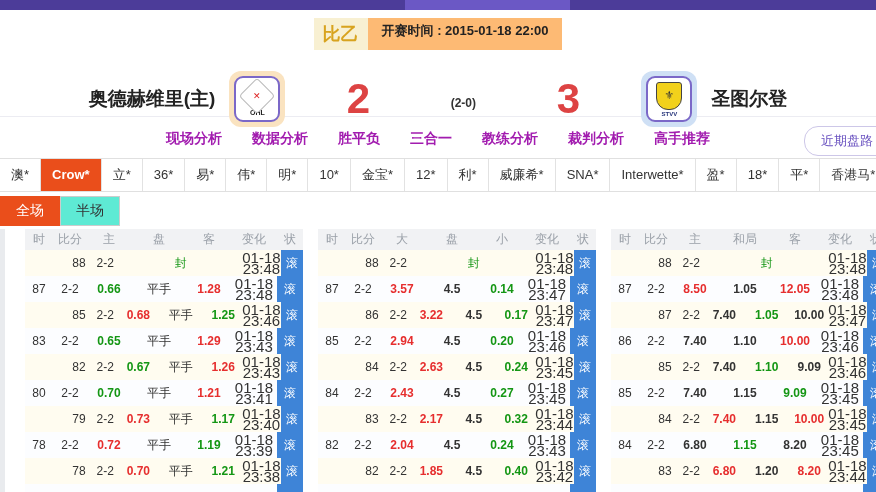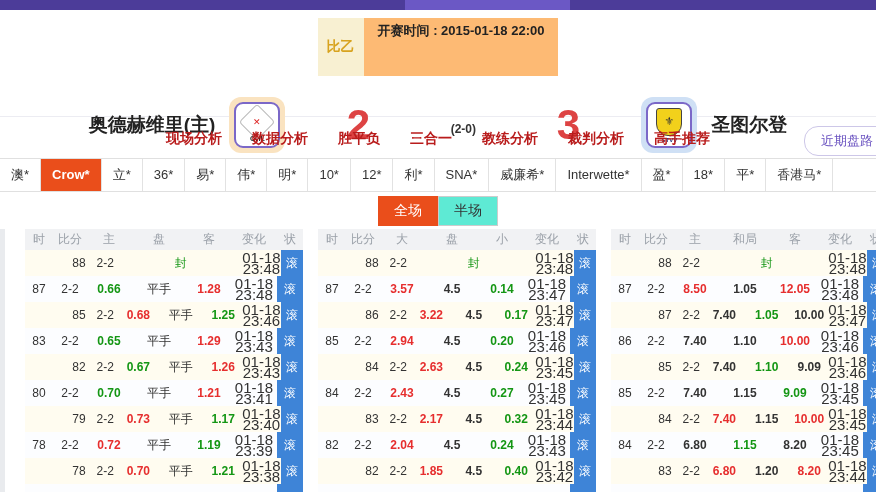--- a/index.html
+++ b/index.html
@@ -7,21 +7,21 @@
     font-family:"Liberation Sans","DejaVu Sans",sans-serif; }
   .page { position:relative; width:876px; height:492px; overflow:hidden; background:#fff; }
 
   
   .topbar { position:relative; height:10px; background:#4c3c99; }
   .topbar-accent { position:absolute; left:405px; top:0; width:165px; height:10px; background:#6b58c5; }
 
   
   .match-header { height:107px; border-bottom:1px solid #ececf2; }
   .kickoff-pill { display:flex; justify-content:center; padding-top:8px; }
-  .league-badge { background:#f8f0d2; color:#d8a31f; font-size:14px; font-weight:bold; padding:20px 9px; }
+  .league-badge { background:#f8f0d2; color:#d8a31f; font-size:18px; font-weight:bold; padding:4px 9px; }
   .kickoff-text { background:#fdba74; color:#222; font-size:13px; font-weight:bold; padding:4px 14px; }
   .teams-row { display:flex; justify-content:center; align-items:center; margin-top:21px; }
   .team-name { font-size:19px; font-weight:bold; color:#222; }
   .team-logo { width:56px; height:56px; border-radius:12px; display:flex; align-items:center; justify-content:center; }
   .home-wrap { background:#fae3c0; margin-left:14px; }
   .away-wrap { background:#cfe0f5; margin-right:14px; }
   .logo-inner { width:46px; height:46px; background:#fff; border:2px solid #7b68c8; border-radius:9px;
     display:flex; flex-direction:column; align-items:center; justify-content:center; }
   .ohl-diamond { width:26px; height:26px; border:1px solid #bbb; transform:rotate(45deg); border-radius:4px;
     display:flex; align-items:center; justify-content:center; background:#fff; }
@@ -34,32 +34,32 @@
   .big-score { font-size:42px; font-weight:bold; color:#dd4343; width:34px; text-align:center; }
   .score-home { margin-left:56px; }
   .score-away { margin-right:56px; }
   .center-block { width:120px; text-align:center; margin:0 28px; }
   .match-status { color:#e24a4a; font-size:15px; font-weight:bold; }
   .half-score { color:#333; font-size:12px; margin-top:8px;font-weight:bold; }
 
   
   .nav-row { position:relative; height:41px; }
   .nav-tabs { display:flex; justify-content:center; gap:30px; padding-top:13px; }
-  .nav-tab { font-size:14px; font-weight:600; color:#b91c1c; cursor:pointer; white-space:nowrap; }
+  .nav-tab { font-size:14px; font-weight:600; color:#a21caf; cursor:pointer; white-space:nowrap; }
   .recent-btn { position:absolute; right:-14px; top:9px; background:#fff; border:1px solid #cdc7e8;
     color:#6a52c0; border-radius:14px; font-size:13px; padding:5px 16px; }
 
   
   .bk-bar { display:flex; height:34px; border-top:1px solid #e0e0e0; border-bottom:1px solid #e0e0e0; }
   .bk-cell { font-size:13px; color:#333; padding:0 11px; line-height:32px; border-right:1px solid #e2e2e2; white-space:nowrap; }
   .bk-cell:first-child { border-left:none; }
   .bk-cell.active { background:#ea4e1b; color:#fff; font-weight:bold; }
 
   
-  .toggle-row { height:37px; display:flex; justify-content:center; align-items:center; }
+  .toggle-row { height:37px; display:flex; align-items:center; }
   .toggle-btn { font-size:14px; padding:5px 15px; border:1px solid #ccc; background:#5eead4; color:#333; }
   .toggle-btn.active { background:#ea4e1b; border-color:#ea4e1b; color:#fff; }
 
   
   .tables-area { position:relative; display:flex; padding-left:25px; gap:15px; height:263px; }
   .left-gutter { position:absolute; left:0; top:0; bottom:0; width:5px; background:#e9ebee; }
   .odds-table { width:278px; flex:none; overflow:hidden; }
   .thead-row { display:flex; height:21px; background:#f1f2f4; }
   .th-cell { color:#9aa0a8; font-size:12px; line-height:21px; text-align:center; }
   .trow { display:flex; height:26px; align-items:stretch; }
@@ -129,24 +129,25 @@
 
   <div class="bk-bar" id="bk-bar">
       <div class="bk-cell">澳*</div>
       <div class="bk-cell active">Crow*</div>
       <div class="bk-cell">立*</div>
       <div class="bk-cell">36*</div>
       <div class="bk-cell">易*</div>
       <div class="bk-cell">伟*</div>
       <div class="bk-cell">明*</div>
       <div class="bk-cell">10*</div>
+      <div class="bk-cell">金宝*</div>
       <div class="bk-cell">12*</div>
       <div class="bk-cell">利*</div>
+      <div class="bk-cell">威廉希*</div>
       <div class="bk-cell">SNA*</div>
-      <div class="bk-cell">威廉希*</div>
       <div class="bk-cell">Interwette*</div>
       <div class="bk-cell">盈*</div>
       <div class="bk-cell">18*</div>
       <div class="bk-cell">平*</div>
       <div class="bk-cell">香港马*</div>
     </div>
 
   <div class="toggle-row">
     <button class="toggle-btn active">全场</button>
     <button class="toggle-btn">半场</button>

